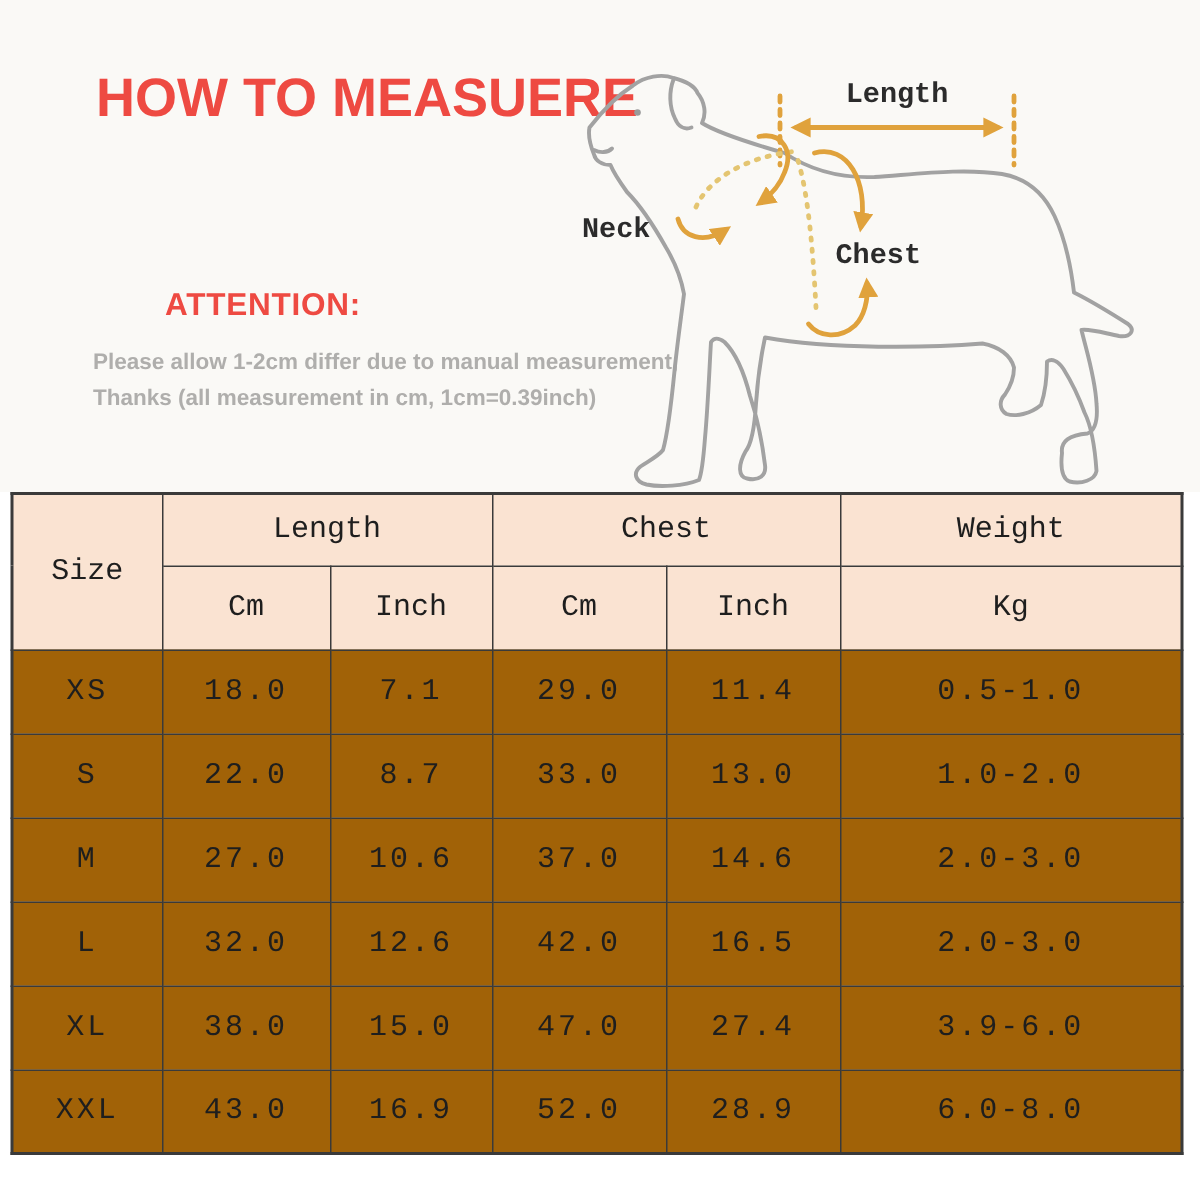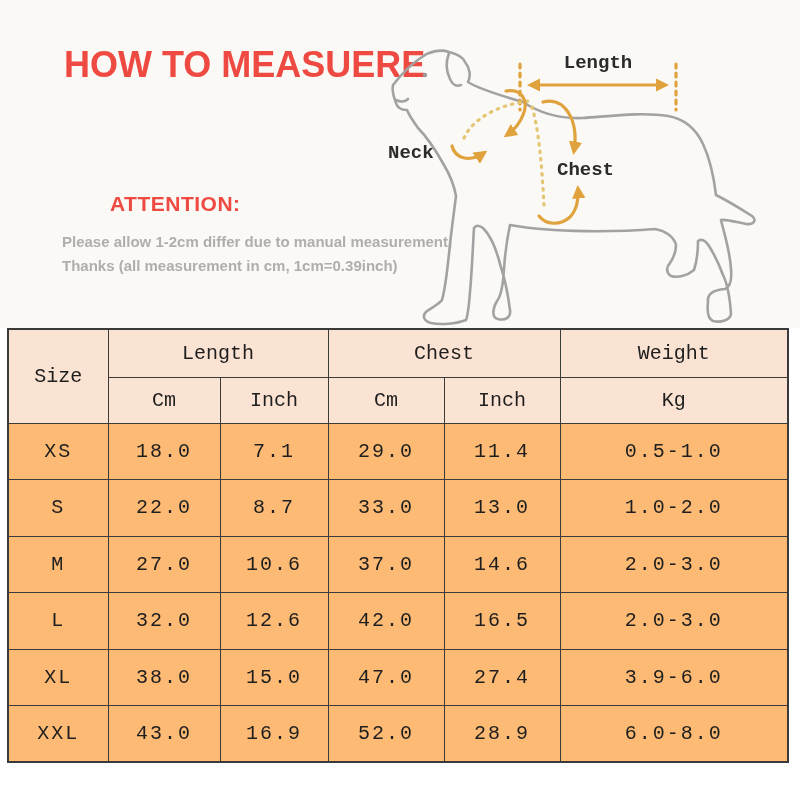--- a/index.html
+++ b/index.html
@@ -49,22 +49,22 @@
     border:2px solid #3a3a3a;
   }
   .size-chart th, .size-chart td {
     border:1.5px solid #3a3a3a;
     text-align:center; vertical-align:middle;
     font-size:20px; font-weight:normal; color:#1e1e1e;
     padding:0;
   }
   .size-chart thead th { background:#fae3d2; }
   .size-chart thead tr.group-row { height:48px; }
-  .size-chart thead tr.sub-row { height:46px; }
-  .size-chart tbody tr { height:56px; background:#fdba74; }
+  .size-chart thead tr.sub-row { height:56px; }
+  .size-chart tbody tr { height:56px; background:#a16207; }
   .size-chart tbody td { letter-spacing:2px; }
 </style>
 </head>
 <body>
 
 <div class="page">
 
   <div class="hero">
     <div class="page-title">HOW TO MEASUERE</div>
     <div class="attention-title">ATTENTION:</div>

